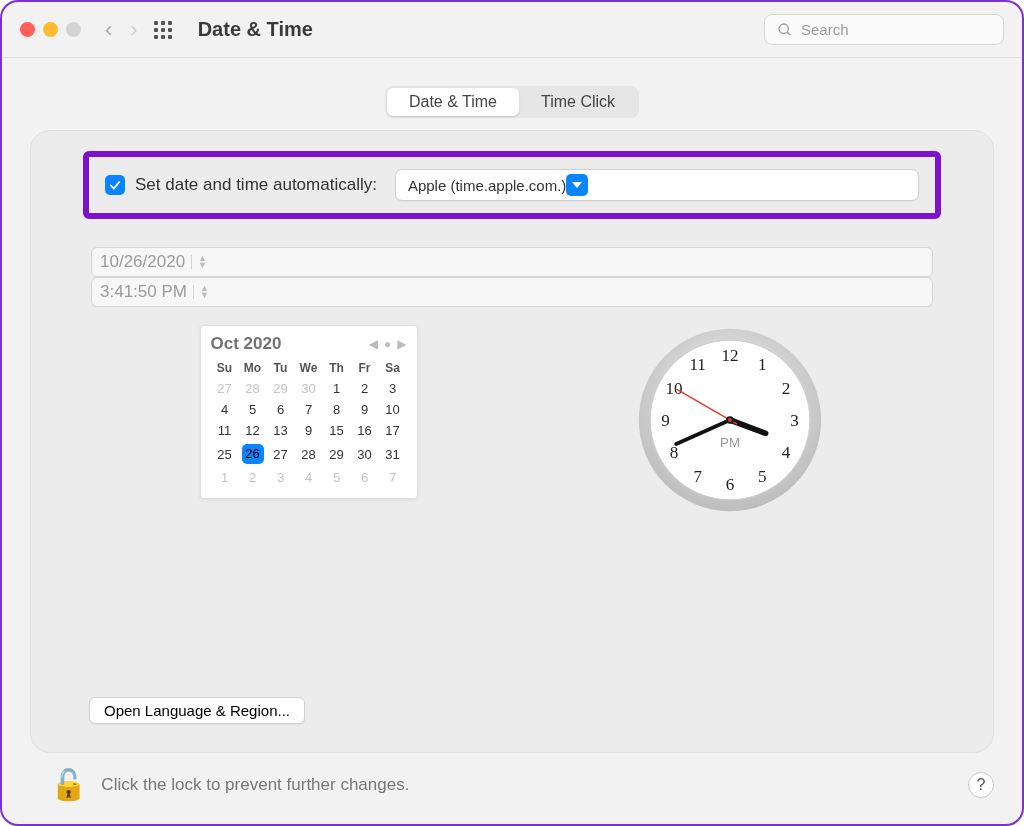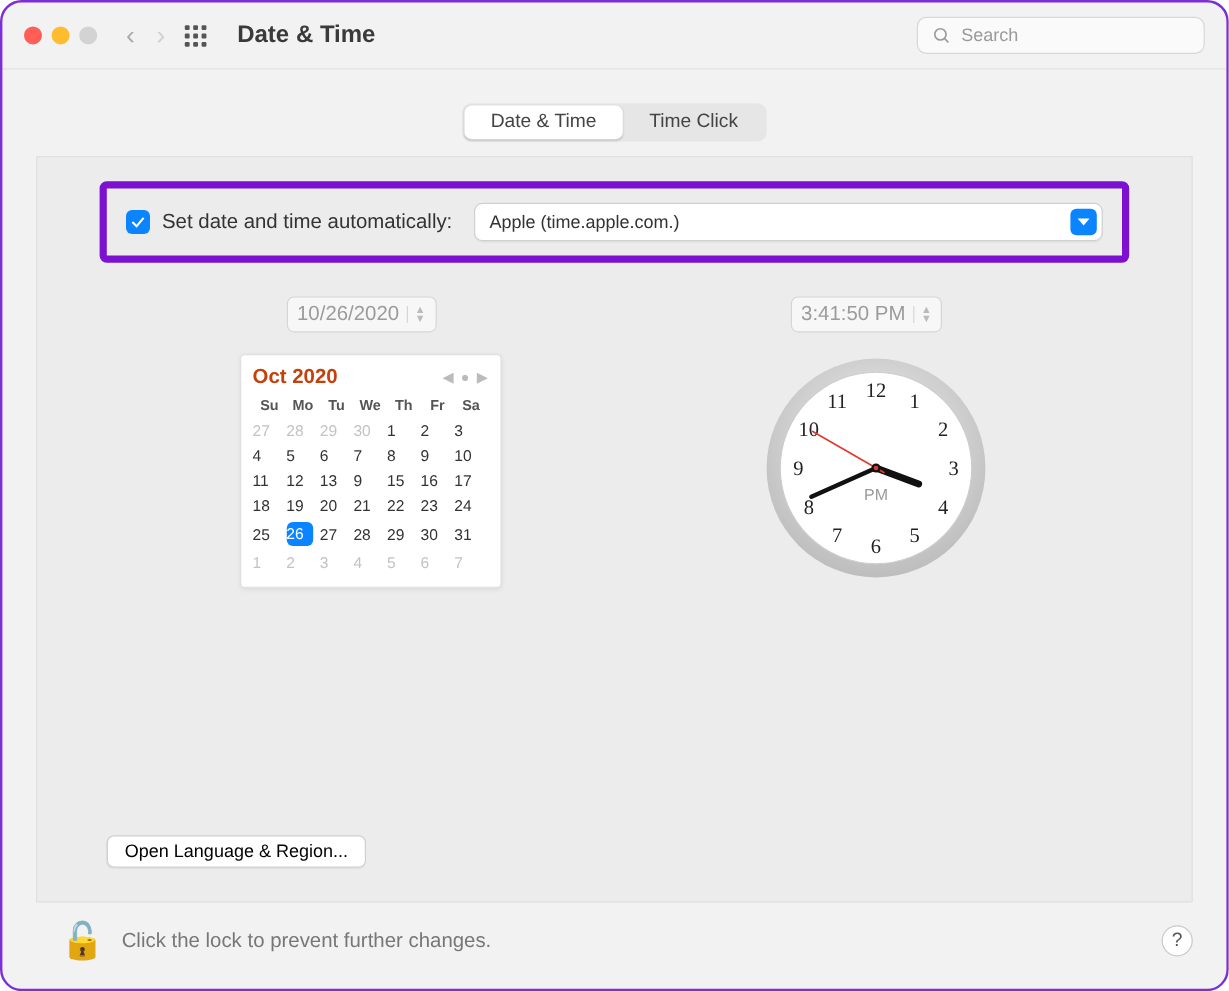--- a/index.html
+++ b/index.html
@@ -48,21 +48,21 @@
     padding:6px 12px; width:240px; color:#9a9a9a;
   }
   .search svg{width:16px;height:16px;fill:none;stroke:#9a9a9a;stroke-width:2;}
   .tabs { display:flex; justify-content:center; margin-top:28px; }
   .tabs-inner { display:flex; background:#e6e6e6; border-radius:8px; padding:2px;}
   .tab { padding:5px 22px; border-radius:6px; font-size:16px; color:#444; cursor:pointer;}
   .tab.active { background:#ffffff; box-shadow:0 1px 2px rgba(0,0,0,0.15); font-weight:500;}
   .inset {
     margin: 12px 28px 0 28px;
     border:1px solid #e0e0e0;
-    border-radius:0;
+    border-radius:20px;
     background:#ececec;
     flex:1;
     display:flex;
     flex-direction:column;
     position:relative;
   }
   .highlight {
     margin:20px 52px 0 52px;
     border:6px solid #7c12d0;
     border-radius:6px;
@@ -73,32 +73,32 @@
     background:#ececec;
   }
   .checkbox {
     width:20px; height:20px; border-radius:5px; background:#0a84ff;
     display:flex; align-items:center; justify-content:center; flex:0 0 auto;
   }
   .checkbox svg{width:14px;height:14px;stroke:#fff;stroke-width:3;fill:none;}
   .chk-label { font-size:17px;}
   .combo {
     flex:1;
-    display:flex; align-items:center; justify-content:space-between;
+    display:flex; align-items:center; 
     background:#fff; border:1px solid #d0d0d0; border-radius:7px;
     padding:4px 4px 4px 12px; margin-left:8px;
     box-shadow:0 1px 1px rgba(0,0,0,0.04);
   }
   .combo-btn{
     width:22px;height:22px;border-radius:5px;background:#0a84ff;
     display:flex;align-items:center;justify-content:center;
   }
   .combo-btn svg{width:10px;height:10px;fill:#fff;}
   .row2{
-    display:flex; justify-content:space-around; margin:28px 60px 0 60px;
+    display:flex; justify-content:space-around; margin:28px 60px 0 60px;flex-direction:column;
   }
   .stepper{
     display:flex;align-items:center;gap:6px;
     border:1px solid #d6d6d6;border-radius:6px;background:#f7f7f7;
     padding:4px 8px; color:#9b9b9b; font-size:17px;
   }
   .stepper .arrows{
     display:flex;flex-direction:column;line-height:7px;font-size:9px;
     border-left:1px solid #d6d6d6;padding-left:6px;color:#bbb;
   }
@@ -106,28 +106,28 @@
     display:flex; justify-content:space-around; align-items:flex-start;
     margin:18px 60px 0 60px;
   }
   .cal{
     background:#fff;border:1px solid #e0e0e0;border-radius:4px;
     box-shadow:0 1px 4px rgba(0,0,0,0.07);
     width:218px; padding:8px 10px 10px 10px;
     color:#333;
   }
   .cal-head{display:flex;align-items:center;justify-content:space-between;margin-bottom:4px;}
-  .cal-title{font-weight:600;color:#c2410c;font-size:17px;}
+  .cal-title{font-weight:600;color:#737373;font-size:17px;}
   .cal-nav{display:flex;gap:6px;color:#bbb;font-size:12px;}
-  .cal table{width:100%;border-collapse:collapse;font-size:13px;}
+  .cal table{width:100%;border-collapse:collapse;font-size:13px;text-align:center;}
   .cal th{font-weight:700;color:#555;padding:3px 0;font-size:12px;}
   .cal td{padding:3px 0;width:14.28%;}
   .cal td.dim{color:#c3c3c3;}
   .cal td.sel span{
-    display:inline-block;background:#0a84ff;color:#ffffff;border-radius:5px;
+    display:inline-block;background:#0a84ff;color:#000000;border-radius:5px;
     width:22px;height:20px;line-height:20px;
   }
   .clock-wrap{display:flex;flex-direction:column;align-items:center;}
   .clock{width:190px;height:190px;}
   .footer-line{
     display:flex;align-items:center;justify-content:space-between;
     margin:40px 58px 28px 58px;font-size:16px;
   }
   .mac-button{
     background:#fff;border:1px solid #d0d0d0;border-radius:6px;
@@ -266,29 +266,20 @@
                 <td>10</td>
               </tr>
               <tr>
                 <td>11</td>
                 <td>12</td>
                 <td>13</td>
                 <td>9</td>
                 <td>15</td>
                 <td>16</td>
                 <td>17</td>
-              </tr>
-              <tr>
-                <td>18</td>
-                <td>19</td>
-                <td>20</td>
-                <td>21</td>
-                <td>22</td>
-                <td>23</td>
-                <td>24</td>
               </tr>
               <tr>
                 <td>25</td>
                 <td class="sel"><span>26</span></td>
                 <td>27</td>
                 <td>28</td>
                 <td>29</td>
                 <td>30</td>
                 <td>31</td>
               </tr>

